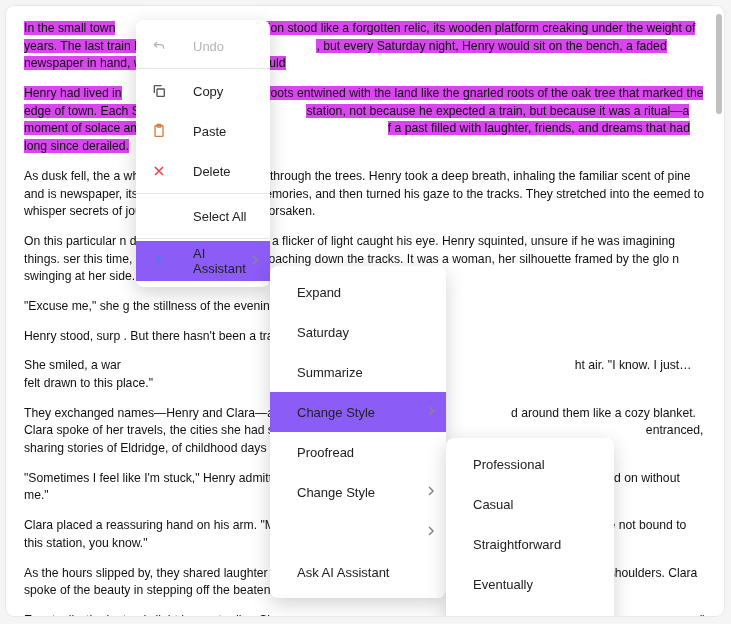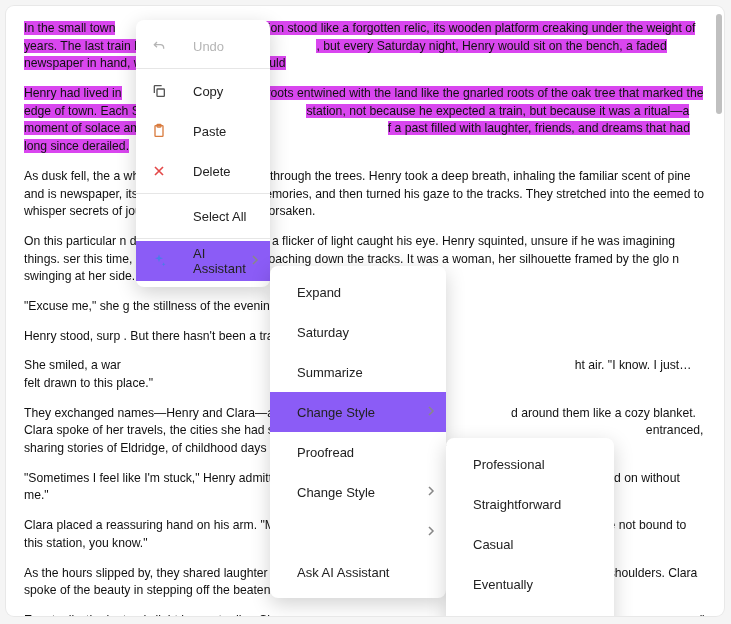--- a/index.html
+++ b/index.html
@@ -203,26 +203,26 @@
     <div class="ctx-item">
       <span class="lbl">Ask AI Assistant</span>
     </div>
   </div>
 
   <div class="ctx-menu menu3">
     <div class="ctx-item">
       <span class="lbl">Professional</span>
     </div>
     <div class="ctx-item">
+      <span class="lbl">Casual</span>
+    </div>
+    <div class="ctx-item">
       <span class="lbl">Straightforward</span>
     </div>
     <div class="ctx-item">
-      <span class="lbl">Casual</span>
-    </div>
-    <div class="ctx-item">
       <span class="lbl">Eventually</span>
     </div>
     <div class="ctx-item">
       
     </div>
   </div>
 
 </div>
 
 </body></html>

